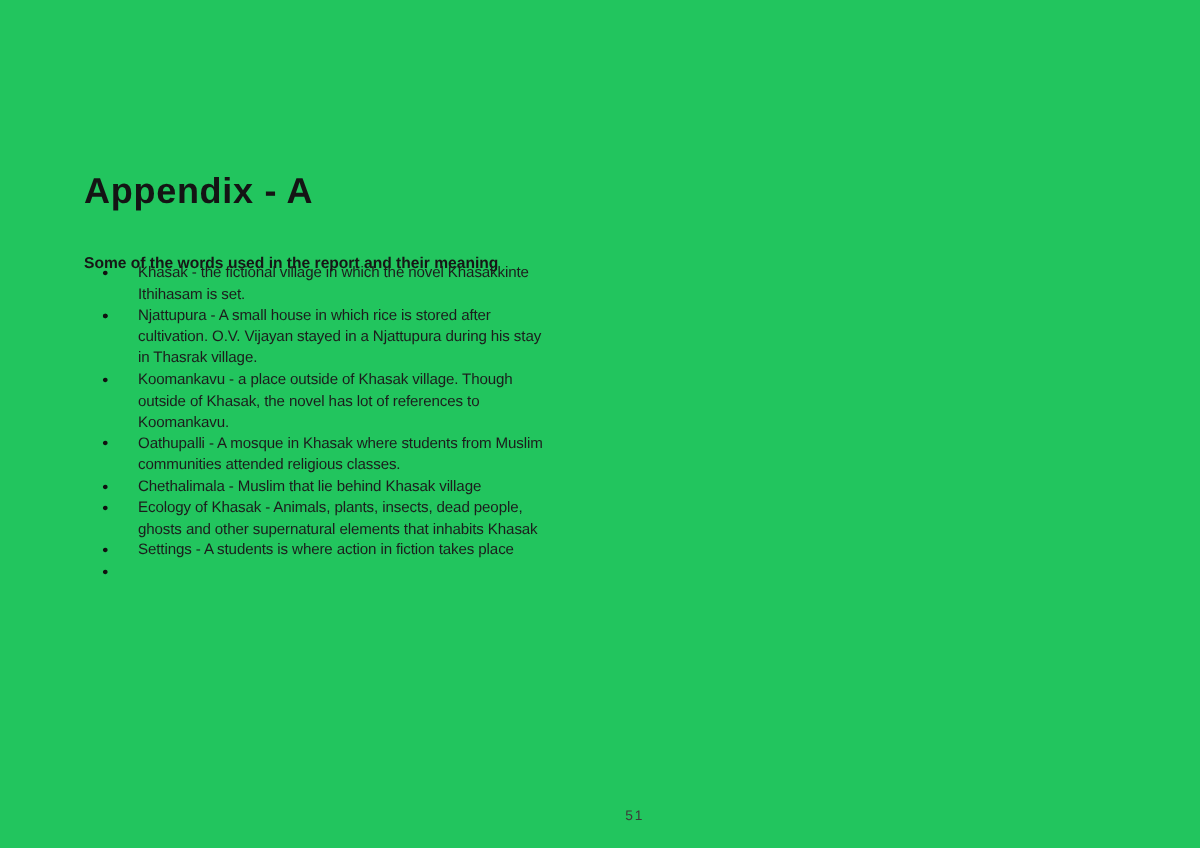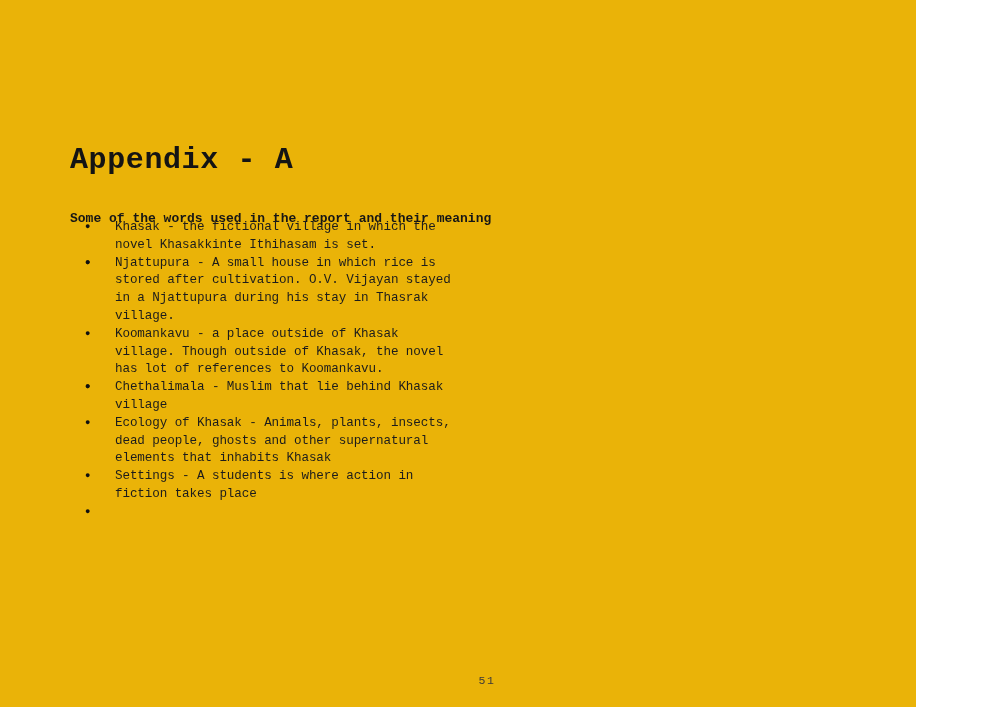--- a/index.html
+++ b/index.html
@@ -2,25 +2,25 @@
 <html><head>
 <meta charset="utf-8">
 <style>
   html, body {
     margin: 0;
     padding: 0;
     background: #ffffff;
   }
   .page {
     position: relative;
-    width: 916px;
+    width: 1000px;
     height: 707px;
-    background: #eab308;
+    background: #22c55e;
     color: #1c1c1c;
-    font-family: Liberation Mono, monospace;
+    font-family: Liberation Sans, sans-serif;
     overflow: hidden;
   }
   .doc-title {
     position: absolute;
     left: 70px;
     top: 122px;
     font-size: 30px;
     line-height: 36px;
     font-weight: bold;
     letter-spacing: 0.6px;
@@ -92,20 +92,21 @@
     <li>
       <span class="bullet">●</span>
       <span>Njattupura - A small house in which rice is stored after cultivation. O.V. Vijayan stayed in a Njattupura during his stay in Thasrak village.</span>
     </li>
     <li>
       <span class="bullet">●</span>
       <span>Koomankavu - a place outside of Khasak village. Though outside of Khasak, the novel has lot of references to Koomankavu.</span>
     </li>
     <li>
       <span class="bullet">●</span>
+      <span>Oathupalli - A mosque in Khasak where students from Muslim communities attended religious classes.</span>
     </li>
     <li>
       <span class="bullet">●</span>
       <span>Chethalimala - Muslim that lie behind Khasak village</span>
     </li>
     <li>
       <span class="bullet">●</span>
       <span>Ecology of Khasak - Animals, plants, insects, dead people, ghosts and other supernatural elements that inhabits Khasak</span>
     </li>
     <li>

